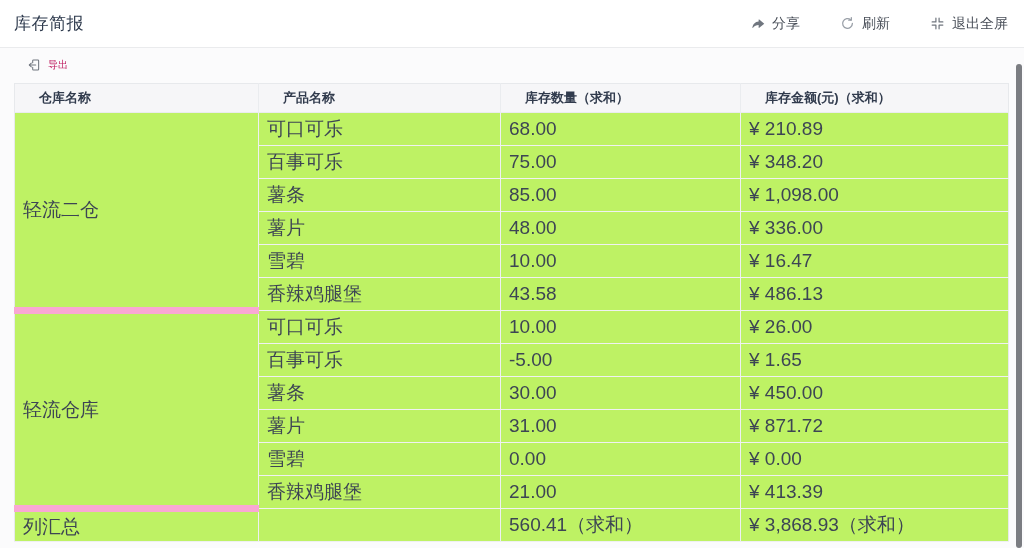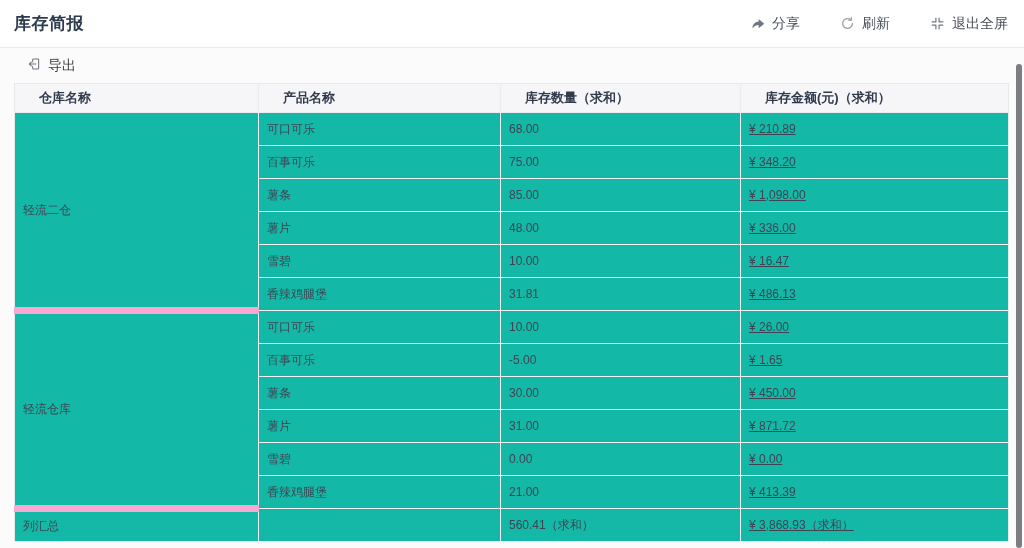--- a/index.html
+++ b/index.html
@@ -6,51 +6,51 @@
   html, body {
     width:1024px; height:548px; overflow:hidden;
     font-family:"Liberation Sans","DejaVu Sans",sans-serif;
     background:#fbfbfc;
   }
   .app-header {
     height:48px; background:#ffffff; border-bottom:1px solid #eaebed;
     display:flex; align-items:center; justify-content:space-between;
     padding:0 16px 0 14px;
   }
-  .page-title { font-size:17px; font-weight:bold; color:#2e3a4d; letter-spacing:.5px; }
+  .page-title { font-size:17px; font-weight:normal; color:#2e3a4d; letter-spacing:.5px; }
   .header-actions { display:flex; align-items:center; }
   .action-btn {
     display:flex; align-items:center; gap:7px; cursor:pointer;
     font-size:14px; color:#474d57; margin-left:40px; user-select:none;
   }
   .action-btn .icon { display:flex; align-items:center; }
   .export-bar { height:35px; display:flex; align-items:center; padding:0 14px; }
   .export-btn {
     display:flex; align-items:flex-start; gap:7px; cursor:pointer;
-    font-size:14px; color:#404040; padding-left:13px; user-select:none;
+    font-size:10px; color:#be185d; padding-left:13px; user-select:none;
   }
   .table-wrap { padding:0 32px 0 14px; }
   table.report {
     width:994px; table-layout:fixed; border-collapse:collapse;
     background:#ffffff; border:1px solid #e7e9ec;
   }
   table.report th {
     height:29px; background:#f6f6f8; text-align:left;
     padding-left:24px; font-size:13px; font-weight:bold; color:#313b4d;
     border-right:1px solid #eaecef; border-bottom:1px solid #eaecef;
     white-space:nowrap; overflow:hidden;
   }
   table.report th:last-child { border-right:none; }
   table.report td.cell {
-    height:33px; padding-left:8px; font-size:12px; color:#3d4554;
-    background:#14b8a6; vertical-align:middle;
+    height:33px; padding-left:8px; font-size:19px; color:#3d4554;
+    background:#bef264; vertical-align:middle;
     border-right:1px solid #eef0f2; border-bottom:1px solid #f0f1f3;
     white-space:nowrap; overflow:hidden;
   }
-  table.report td.cell:last-child { border-right:none;text-decoration:underline; }
+  table.report td.cell:last-child { border-right:none; }
   table.report td.warehouse-cell { border-bottom:7px solid #f9a8d4; border-right:1px solid #eef0f2; }
   table.report tfoot td.cell { height:33px; border-bottom:1px solid #eef0f2; }
   .v-scrollbar {
     position:fixed; top:64px; right:2px; width:6px; height:484px;
     background:#7b7d82; border-radius:3px; cursor:pointer;
   }
 </style>
 </head>
 <body>
 
@@ -139,21 +139,21 @@
           <td class="cell">48.00</td>
           <td class="cell">¥ 336.00</td>
         </tr>
         <tr>
           <td class="cell">雪碧</td>
           <td class="cell">10.00</td>
           <td class="cell">¥ 16.47</td>
         </tr>
         <tr>
           <td class="cell">香辣鸡腿堡</td>
-          <td class="cell">31.81</td>
+          <td class="cell">43.58</td>
           <td class="cell">¥ 486.13</td>
         </tr>
         <tr>
           <td rowspan="6" class="cell warehouse-cell">轻流仓库</td>
           <td class="cell">可口可乐</td>
           <td class="cell">10.00</td>
           <td class="cell">¥ 26.00</td>
         </tr>
         <tr>
           <td class="cell">百事可乐</td>

